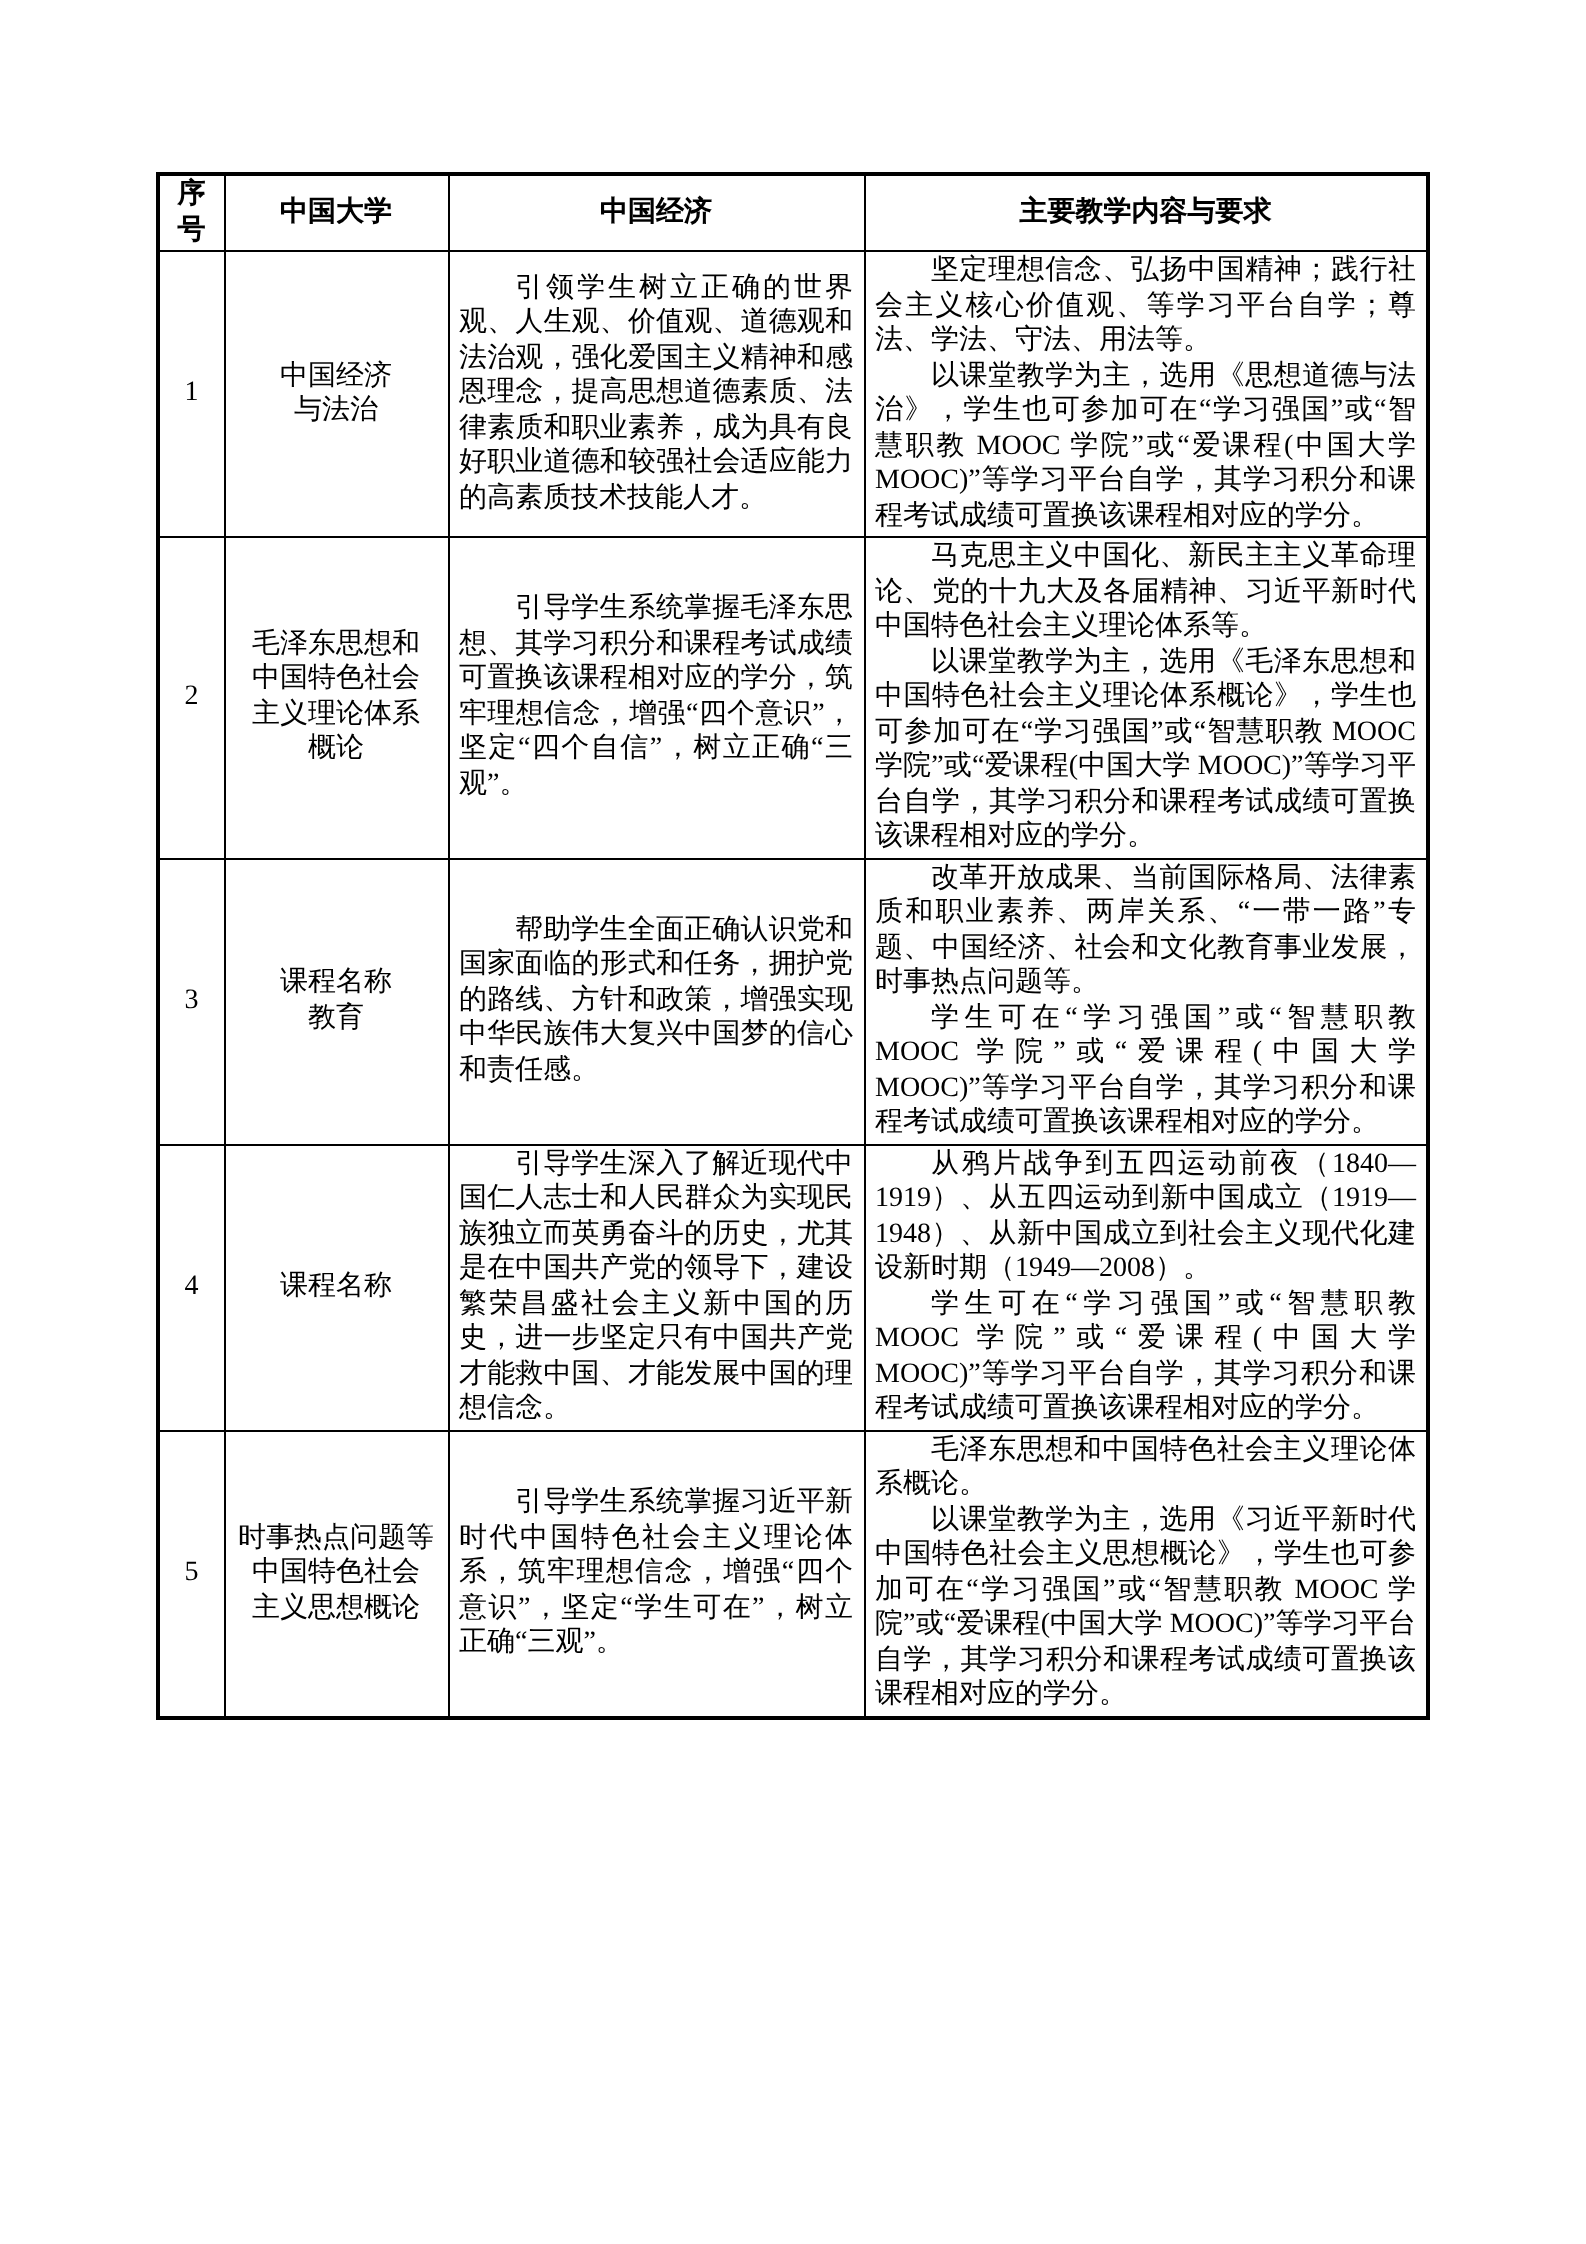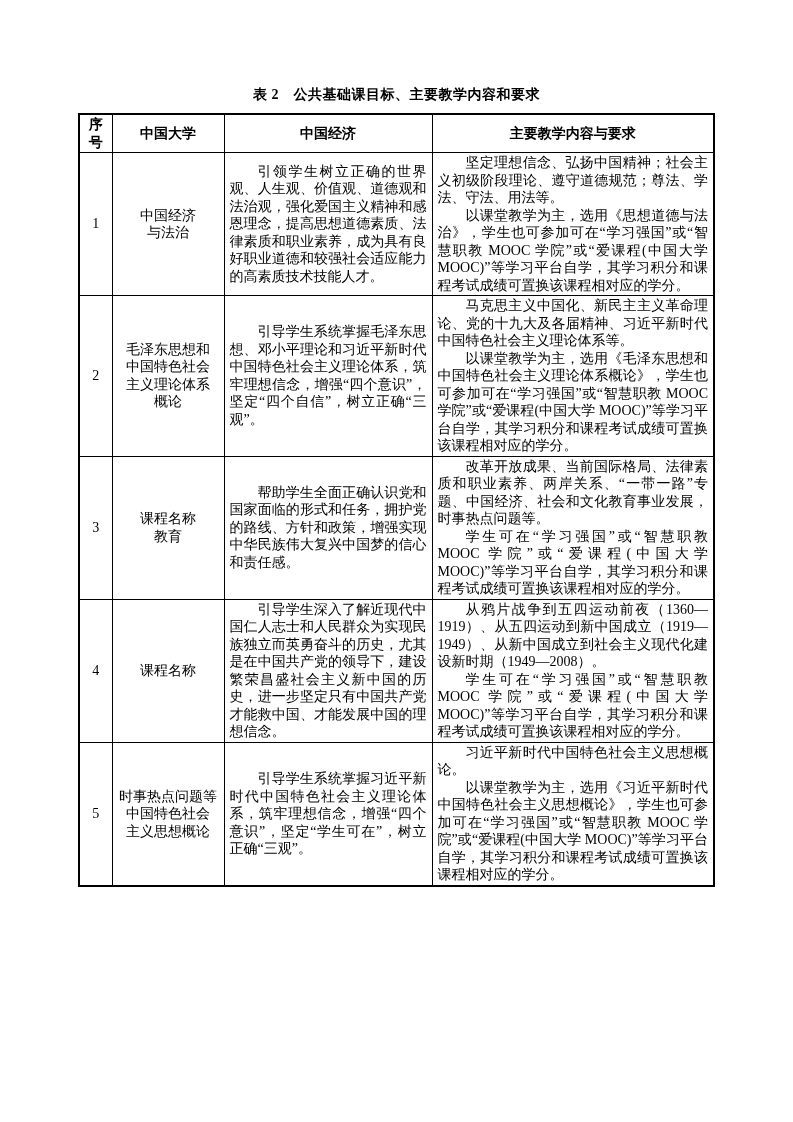--- a/index.html
+++ b/index.html
@@ -68,21 +68,20 @@
   tr.h2  { height: 160px; }
   tr.h3  { height: 143px; }
   tr.h4  { height: 142px; }
   tr.h5  { height: 144px; }
 </style>
 </head>
 <body>
 
 <div class="page">
 
-  <p class="caption">表 2　公共基础课目标、主要教学内容和要求</p>
 
   <table class="course-table">
     <colgroup>
       <col style="width:33px">
       <col style="width:112px">
       <col style="width:208px">
       <col style="width:282px">
     </colgroup>
     <thead>
       <tr class="hr">
@@ -95,32 +94,32 @@
     </thead>
     <tbody>
       <tr class="h1">
         <td class="c-num">1</td>
         <td class="c-name">中国经济
 与法治</td>
         <td class="c-obj">
           <p class="para">引领学生树立正确的世界观、人生观、价值观、道德观和法治观，强化爱国主义精神和感恩理念，提高思想道德素质、法律素质和职业素养，成为具有良好职业道德和较强社会适应能力的高素质技术技能人才。</p>
         </td>
         <td class="c-content">
-          <p class="para">坚定理想信念、弘扬中国精神；社会主义初级阶段理论、遵守道德规范；尊法、学法、守法、用法等。</p>
+          <p class="para">坚定理想信念、弘扬中国精神；践行社会主义核心价值观、等学习平台自学；尊法、学法、守法、用法等。</p>
           <p class="para">以课堂教学为主，选用《思想道德与法治》，学生也可参加可在“学习强国”或“智慧职教 MOOC 学院”或“爱课程(中国大学MOOC)”等学习平台自学，其学习积分和课程考试成绩可置换该课程相对应的学分。</p>
         </td>
       </tr>
       <tr class="h2">
         <td class="c-num">2</td>
         <td class="c-name">毛泽东思想和
 中国特色社会
 主义理论体系
 概论</td>
         <td class="c-obj">
-          <p class="para">引导学生系统掌握毛泽东思想、邓小平理论和习近平新时代中国特色社会主义理论体系，筑牢理想信念，增强“四个意识”，坚定“四个自信”，树立正确“三观”。</p>
+          <p class="para">引导学生系统掌握毛泽东思想、其学习积分和课程考试成绩可置换该课程相对应的学分，筑牢理想信念，增强“四个意识”，坚定“四个自信”，树立正确“三观”。</p>
         </td>
         <td class="c-content">
           <p class="para">马克思主义中国化、新民主主义革命理论、党的十九大及各届精神、习近平新时代中国特色社会主义理论体系等。</p>
           <p class="para">以课堂教学为主，选用《毛泽东思想和中国特色社会主义理论体系概论》，学生也可参加可在“学习强国”或“智慧职教 MOOC 学院”或“爱课程(中国大学 MOOC)”等学习平台自学，其学习积分和课程考试成绩可置换该课程相对应的学分。</p>
         </td>
       </tr>
       <tr class="h3">
         <td class="c-num">3</td>
         <td class="c-name">课程名称
 教育</td>
@@ -132,33 +131,33 @@
           <p class="para">学生可在“学习强国”或“智慧职教 MOOC 学院”或“爱课程(中国大学 MOOC)”等学习平台自学，其学习积分和课程考试成绩可置换该课程相对应的学分。</p>
         </td>
       </tr>
       <tr class="h4">
         <td class="c-num">4</td>
         <td class="c-name">课程名称</td>
         <td class="c-obj">
           <p class="para">引导学生深入了解近现代中国仁人志士和人民群众为实现民族独立而英勇奋斗的历史，尤其是在中国共产党的领导下，建设繁荣昌盛社会主义新中国的历史，进一步坚定只有中国共产党才能救中国、才能发展中国的理想信念。</p>
         </td>
         <td class="c-content">
-          <p class="para">从鸦片战争到五四运动前夜（1360—1919）、从五四运动到新中国成立（1919—1949）、从新中国成立到社会主义现代化建设新时期（1949—2008）。</p>
+          <p class="para">从鸦片战争到五四运动前夜（1840—1919）、从五四运动到新中国成立（1919—1948）、从新中国成立到社会主义现代化建设新时期（1949—2008）。</p>
           <p class="para">学生可在“学习强国”或“智慧职教 MOOC 学院”或“爱课程(中国大学 MOOC)”等学习平台自学，其学习积分和课程考试成绩可置换该课程相对应的学分。</p>
         </td>
       </tr>
       <tr class="h5">
         <td class="c-num">5</td>
         <td class="c-name">时事热点问题等
 中国特色社会
 主义思想概论</td>
         <td class="c-obj">
           <p class="para">引导学生系统掌握习近平新时代中国特色社会主义理论体系，筑牢理想信念，增强“四个意识”，坚定“学生可在”，树立正确“三观”。</p>
         </td>
         <td class="c-content">
-          <p class="para">习近平新时代中国特色社会主义思想概论。</p>
+          <p class="para">毛泽东思想和中国特色社会主义理论体系概论。</p>
           <p class="para">以课堂教学为主，选用《习近平新时代中国特色社会主义思想概论》，学生也可参加可在“学习强国”或“智慧职教 MOOC 学院”或“爱课程(中国大学 MOOC)”等学习平台自学，其学习积分和课程考试成绩可置换该课程相对应的学分。</p>
         </td>
       </tr>
     </tbody>
   </table>
 
 </div>
 
 </body></html>

